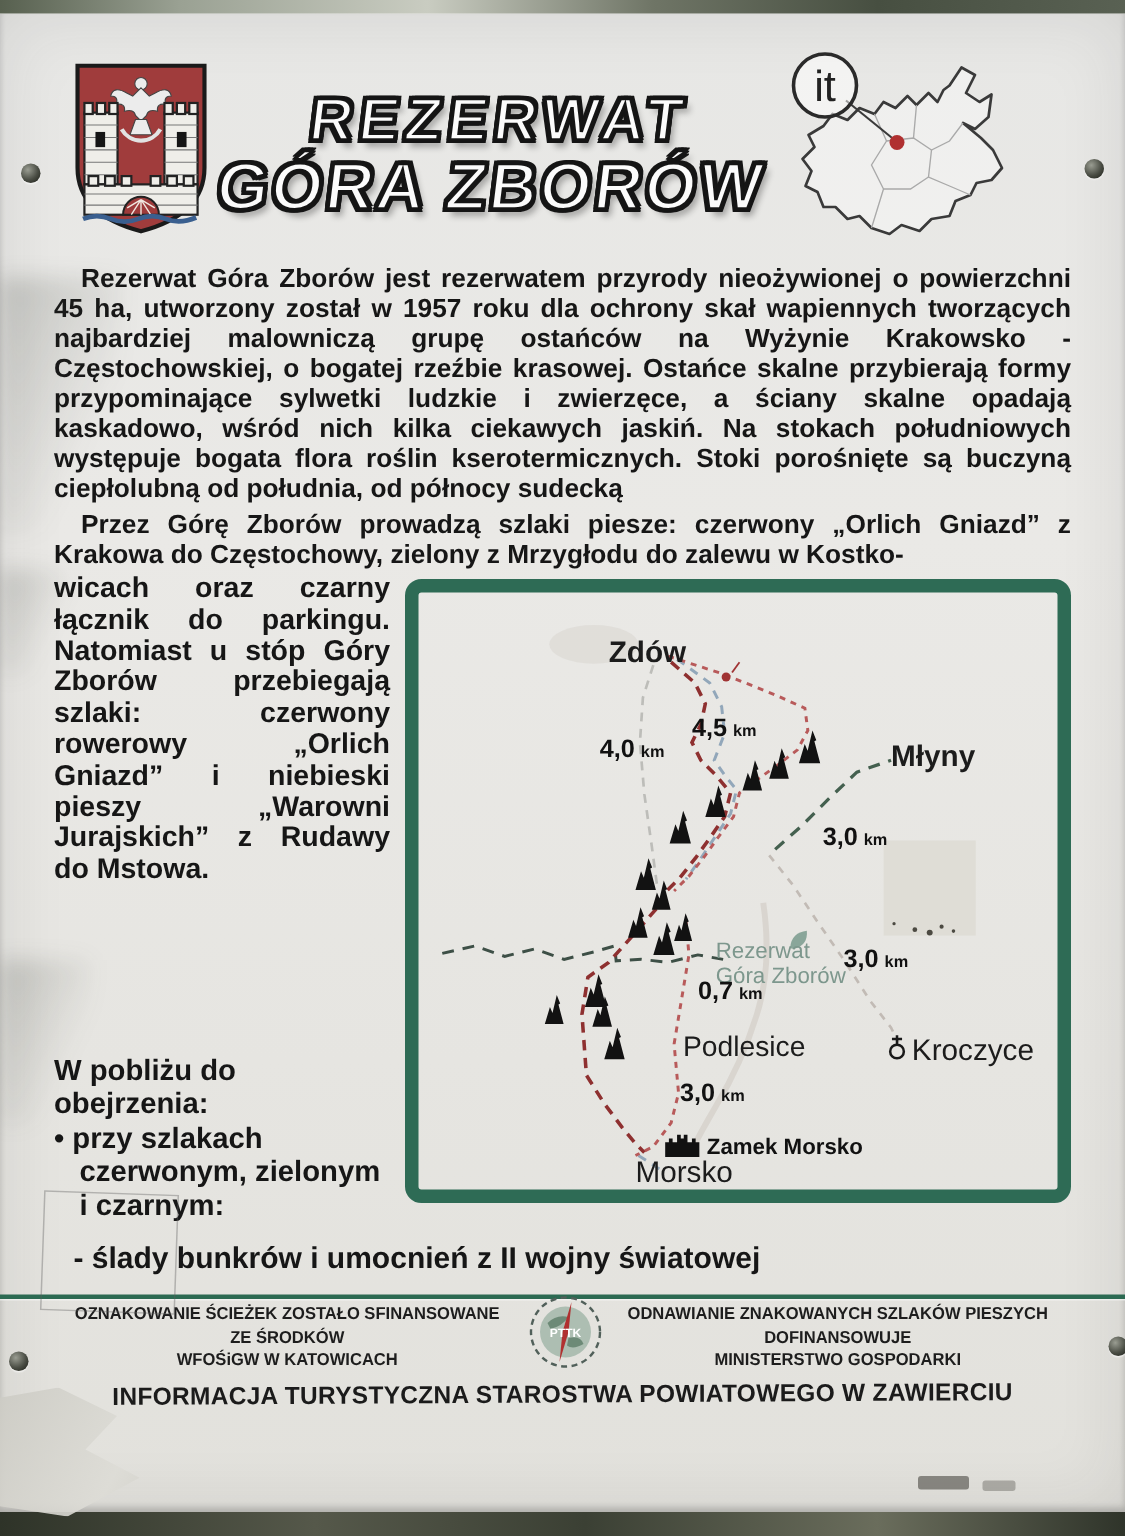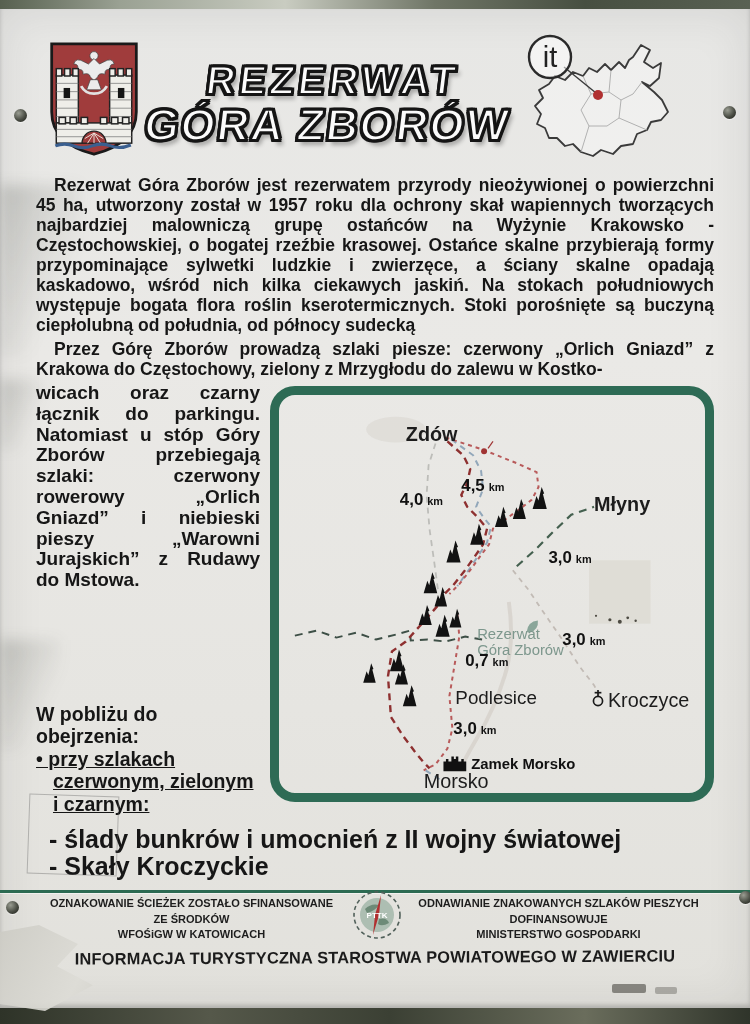--- a/index.html
+++ b/index.html
@@ -31,26 +31,26 @@
     text-shadow:-2px -2px 0 #151515,2px -2px 0 #151515,-2px 2px 0 #151515,2px 2px 0 #151515,
       0 -2px 0 #151515,0 2px 0 #151515,-2px 0 0 #151515,2px 0 0 #151515,4px 5px 4px rgba(0,0,0,.30);}
   .t1{font-size:40px;}
   .t2{font-size:44px;letter-spacing:2px;}
   .county{flex:0 0 auto;margin-right:2px;}
 
   
   .para{font-size:17.5px;line-height:20px;font-weight:700;color:#161616;
     text-align:justify;margin:4px 0 0 0;text-indent:18px;}
   .wrapzone{position:relative;}
-  .trail-map{float:right;width:426px;height:398px;border:9px solid #2e6b55;border-radius:25px;
+  .trail-map{float:right;width:426px;height:398px;border:9px solid #2e6b55;border-radius:11px;
     margin:3px 0 24px 10px;background:transparent;}
   .colpara{font-size:19px;line-height:20.8px;font-weight:700;color:#161616;text-align:justify;margin:4px 0 0 0;}
   .nearby{font-size:19.5px;line-height:22.5px;font-weight:700;color:#161616;margin-top:112px;width:226px;}
-  .nearby .hang{padding-left:17px;text-indent:-17px;text-decoration:underline;}
-  .wide-item{font-size:25px;line-height:27px;font-weight:700;color:#161616;
+  .nearby .hang{padding-left:17px;text-indent:-17px;}
+  .wide-item{font-size:20px;line-height:27px;font-weight:700;color:#161616;
     padding-left:30px;text-indent:-17px;}
   .clear{clear:both;}
 
   
   .divider{height:3px;background:#2c6a52;margin:10px -36px 0 -36px;box-shadow:0 1px 0 rgba(255,255,255,.5);}
   .footer-row{display:flex;align-items:center;margin-top:3px;}
   .fnote{flex:1 1 0;text-align:center;font-weight:700;color:#1d1d1d;font-size:11.5px;line-height:1.35;
     transform:scaleX(.96);}
   .pttk{flex:0 0 auto;width:56px;display:flex;justify-content:flex-end;margin-top:-8px;}
   .footer-title{text-align:center;font-weight:700;color:#1b1b1b;font-size:16.5px;letter-spacing:.2px;
@@ -238,21 +238,20 @@
     <p class="colpara">wicach oraz czarny łącznik do parkingu. Natomiast u stóp Góry Zborów przebiegają szlaki: czerwony rowerowy „Orlich Gniazd” i niebieski pieszy „Warowni Jurajskich” z Rudawy do Mstowa.</p>
 
     <div class="nearby">
       <div>W pobliżu do obejrzenia:</div>
       <div class="hang">• przy szlakach czerwonym, zielonym i czarnym:</div>
     </div>
   </div>
 
   <div class="clear"></div>
   <div class="wide-item">- ślady bunkrów i umocnień z II wojny światowej</div>
-  <div class="wide-item">- Skały Kroczyckie</div>
 
   <div class="divider"></div>
   <div class="footer-row">
     <div class="fnote">
       <div>OZNAKOWANIE ŚCIEŻEK ZOSTAŁO SFINANSOWANE ZE ŚRODKÓW</div>
       <div>WFOŚiGW W KATOWICACH</div>
     </div>
     <div class="pttk">
       <svg width="52" height="52" viewBox="0 0 52 52">
         <circle cx="26" cy="26" r="23" fill="none" stroke="#51605a" stroke-width="1.6" stroke-dasharray="4 3"></circle>

